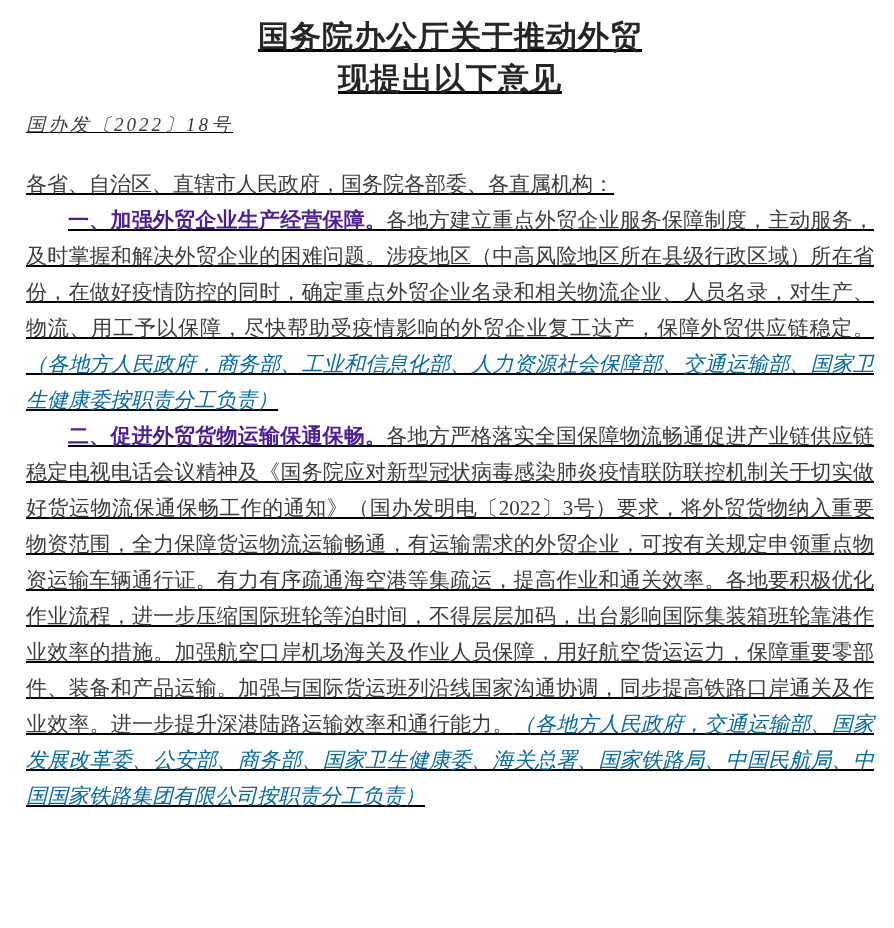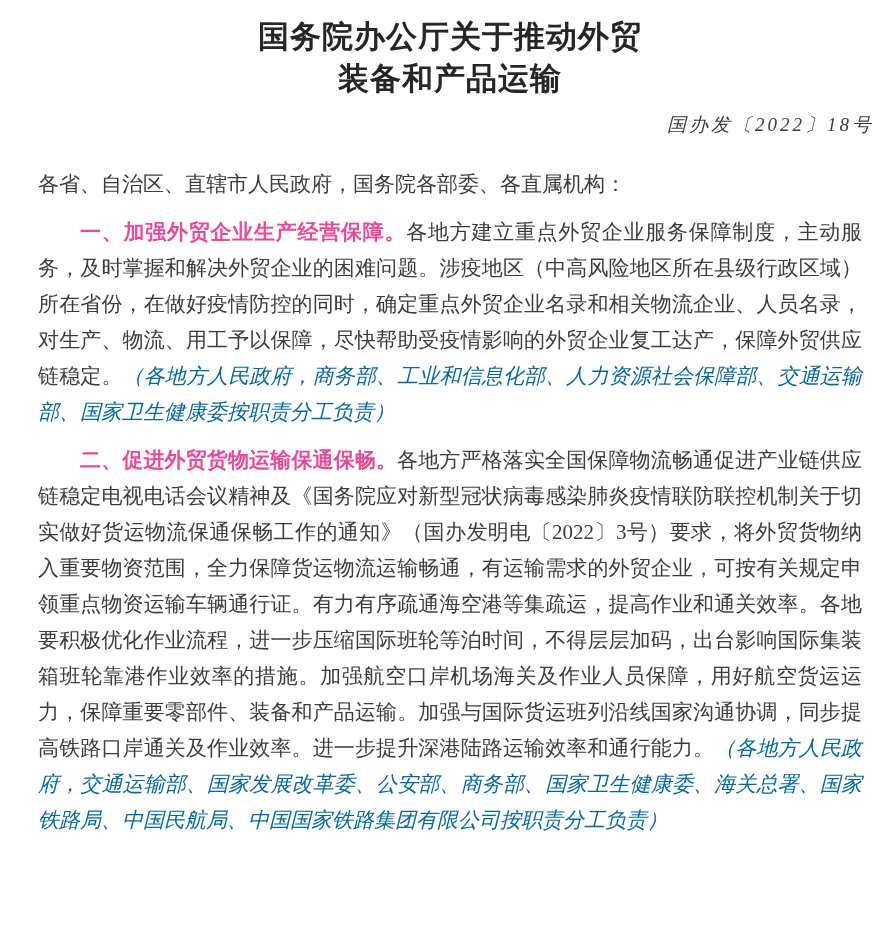--- a/index.html
+++ b/index.html
@@ -12,73 +12,74 @@
   body {
     font-family: "Liberation Serif", "DejaVu Serif", serif;
   }
 
   .page {
     width: 894px;
     height: 884px;
     background: #ffffff;
     padding: 16px 20px 0 26px;
     overflow: hidden;
+    text-decoration: underline;
   }
 
   .doc-title {
     text-align: center;
     font-size: 31px;
     line-height: 42px;
     font-weight: 700;
     color: #262626;
     letter-spacing: 1px;
   }
 
   .doc-title .title-line { display: block; }
 
   .doc-number {
-    text-align: right;
+    text-align: left;
     margin-top: 12px;
     font-size: 19px;
     line-height: 26px;
     color: #3a3a3a;
     font-style: italic;
     letter-spacing: 3px;
   }
 
   .doc-body {
     margin-top: 28px;
     font-size: 21px;
     line-height: 36px;
     color: #3c3c3c;
     text-align: justify;
   }
 
-  .doc-body p { margin: 12px; }
+  .doc-body p { margin: 0; }
 
   .para-indent { text-indent: 2em; }
 
   .item-heading {
     font-weight: 700;
-    color: #ec4899;
+    color: #4c1d95;
   }
 
   .kai {
     font-style: italic;
     color: #0369a1;
   }
 </style>
 </head>
 <body>
 
 <div class="page">
 
   <h1 class="doc-title">
     <span class="title-line">国务院办公厅关于推动外贸</span>
-    <span class="title-line">装备和产品运输</span>
+    <span class="title-line">现提出以下意见</span>
   </h1>
 
   <div class="doc-number">国办发〔2022〕18号</div>
 
   <div class="doc-body">
 
     <p class="salutation">各省、自治区、直辖市人民政府，国务院各部委、各直属机构：</p>
 
 
     <p class="para-indent">

